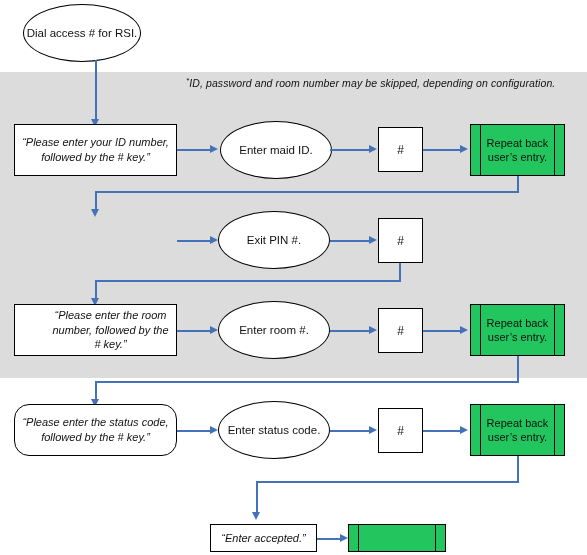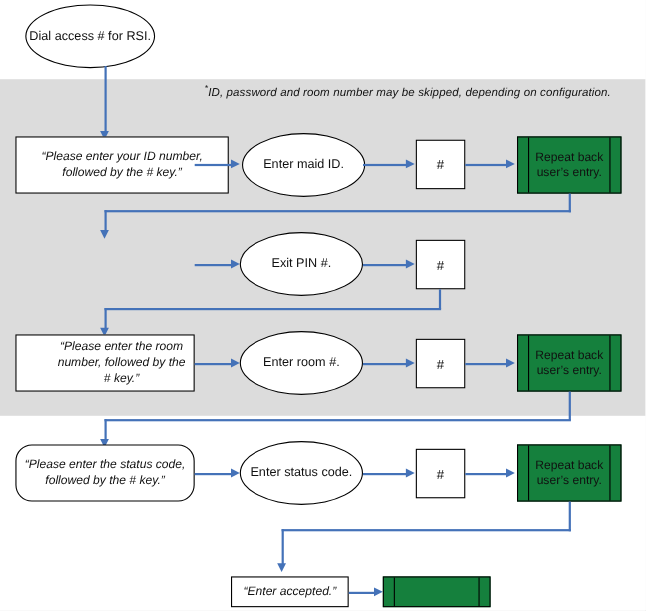--- a/index.html
+++ b/index.html
@@ -70,21 +70,21 @@
     line-height: 1.35;
     padding: 2px 6px;
   }
   .hashbox {
     font-size: 12px;
   }
   
   .predef {
     position: absolute;
     border: 1.6px solid #000;
-    background: #15803d;
+    background: #22c55e;
     box-sizing: border-box;
   }
   .predef .bar-l, .predef .bar-r {
     position: absolute;
     top: 0;
     bottom: 0;
     width: 0;
     border-left: 1.6px solid #000;
   }
   .predef .bar-l { left: 9px; }
@@ -135,21 +135,21 @@
 
   <div class="footnote"><span class="star">*</span><span>ID, password and room number may be skipped, depending on configuration.</span></div>
 
   <div class="oval" style="left:23px; top:4px; width:118px; height:58px;">
     <span>Dial access # for RSI.</span>
   </div>
 
   <div class="ln vln" style="left:95px; top:60px; height:62px;"></div>
   <div class="arr arr-d" style="left:91px; top:119px;"></div>
 
-  <div class="rect prompt" style="left:14px; top:124px; width:194px; height:52px;">
+  <div class="rect prompt" style="left:14px; top:124px; width:163px; height:52px;">
     <span>“Please enter your ID number, followed by the # key.”</span>
   </div>
   <div class="ln hln" style="left:177px; top:149px; width:36px;"></div>
   <div class="arr arr-r" style="left:210px; top:145px;"></div>
 
   <div class="oval" style="left:220px; top:121px; width:112px; height:58px;">
     <span>Enter maid ID.</span>
   </div>
   <div class="ln hln" style="left:330px; top:149px; width:41px;"></div>
   <div class="arr arr-r" style="left:369px; top:145px;"></div>

